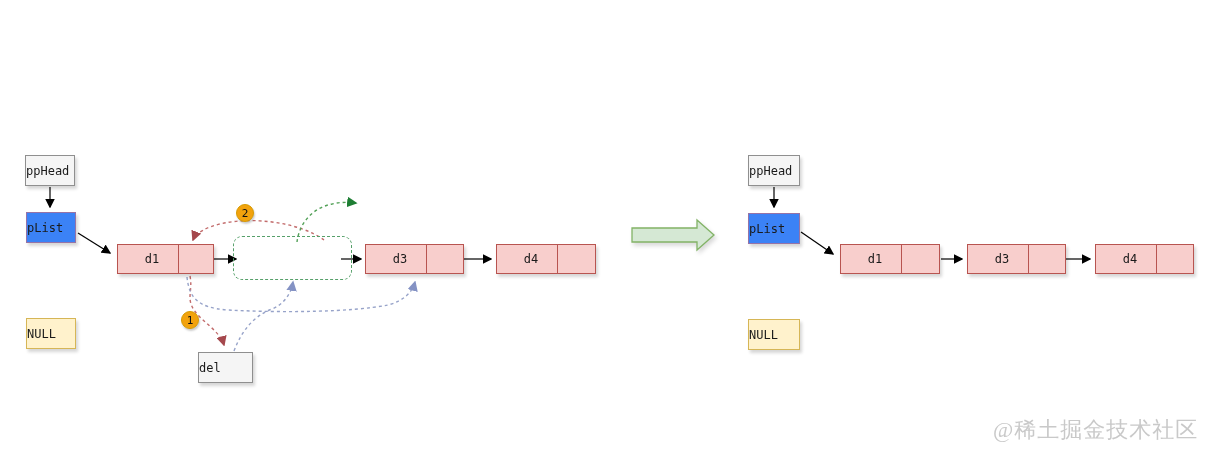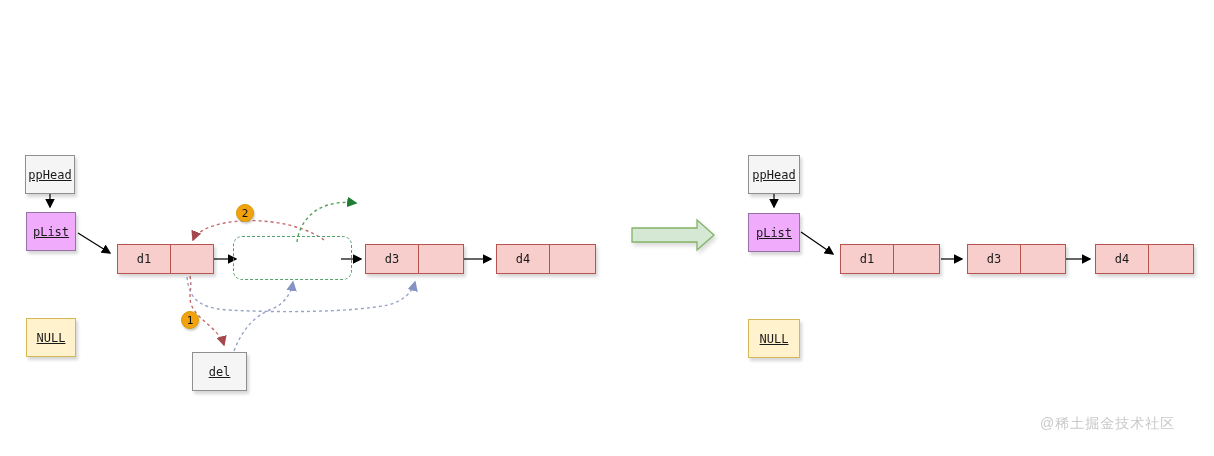--- a/index.html
+++ b/index.html
@@ -1,51 +1,51 @@
 <!DOCTYPE html>
 <html><head>
 <meta charset="utf-8">
 <style>
   html,body{margin:0;padding:0;background:#ffffff;}
   #canvas{
     position:relative;width:1214px;height:456px;background:#ffffff;overflow:hidden;
     font-family:"DejaVu Sans Mono","Liberation Mono",monospace;
   }
   .sbox{
-    position:absolute;box-sizing:border-box;width:52px;height:39px;
-    display:flex;align-items:center;justify-content:center;
+    position:absolute;box-sizing:border-box;width:52px;height:31px;
+    display:flex;align-items:center;
     font-size:12px;color:#1a1a1a;border:1px solid #8f8f8f;background:#f5f5f5;
     box-shadow:2px 3px 3px rgba(0,0,0,0.16);
-    text-decoration:underline;
   }
-  .sbox.purple{background:#f0abfc;border-color:#9673a6;}
+  .sbox.purple{background:#3b82f6;border-color:#9673a6;}
   .sbox.yellow{background:#fff2cc;border-color:#d6b656;margin-top:48px;}
   .node{
     position:absolute;box-sizing:border-box;height:30px;display:flex;
     background:#f8cecc;border:1px solid #b85450;
     box-shadow:2px 3px 3px rgba(0,0,0,0.16);
+    padding-left:8px;
   }
   .node .cell-data{
     width:52px;display:flex;align-items:center;justify-content:center;
     font-size:12px;color:#1a1a1a;
   }
   .node .cell-ptr{flex:1;border-left:1px solid #b85450;}
   .badge{
     position:absolute;box-sizing:border-box;width:18px;height:18px;border-radius:50%;
     background:#f2a20d;border:1px solid #d79b00;display:flex;align-items:center;justify-content:center;
     font-size:11px;color:#111;box-shadow:1px 2px 2px rgba(0,0,0,0.2);
   }
   .ghost-rect{
     position:absolute;box-sizing:border-box;border:1.4px dashed #56a06a;border-radius:9px;
     background:transparent;
   }
   #connectors{position:absolute;left:0;top:0;pointer-events:none;}
   .watermark{
-    position:absolute;left:1040px;top:415px;font-family:Liberation Sans, sans-serif;
-    font-size:14px;color:#c9c9c9;letter-spacing:1px;white-space:nowrap;
+    position:absolute;left:993px;top:415px;font-family:Liberation Serif, serif;
+    font-size:22px;color:#c9c9c9;letter-spacing:1px;white-space:nowrap;
   }
 </style>
 </head>
 <body>
 
 <div id="canvas">
 
   <svg id="connectors" width="1214" height="456" viewBox="0 0 1214 456">
     <defs>
       <marker id="mBlack" viewBox="0 0 10 10" refX="8.5" refY="5" markerWidth="8" markerHeight="8" orient="auto-start-reverse">
@@ -104,21 +104,21 @@
   </div>
   <div class="node" style="left:365px;top:244px;width:99px">
     <div class="cell-data">d3</div>
     <div class="cell-ptr"></div>
   </div>
   <div class="node" style="left:496px;top:244px;width:100px">
     <div class="cell-data">d4</div>
     <div class="cell-ptr"></div>
   </div>
 
-  <div class="sbox" style="left:192px;top:352px;width:55px">
+  <div class="sbox" style="left:198px;top:352px;width:55px">
     <span>del</span>
   </div>
 
   <div class="badge" style="left:181px;top:311px">
     <span>1</span>
   </div>
   <div class="badge" style="left:236px;top:204px">
     <span>2</span>
   </div>
 

